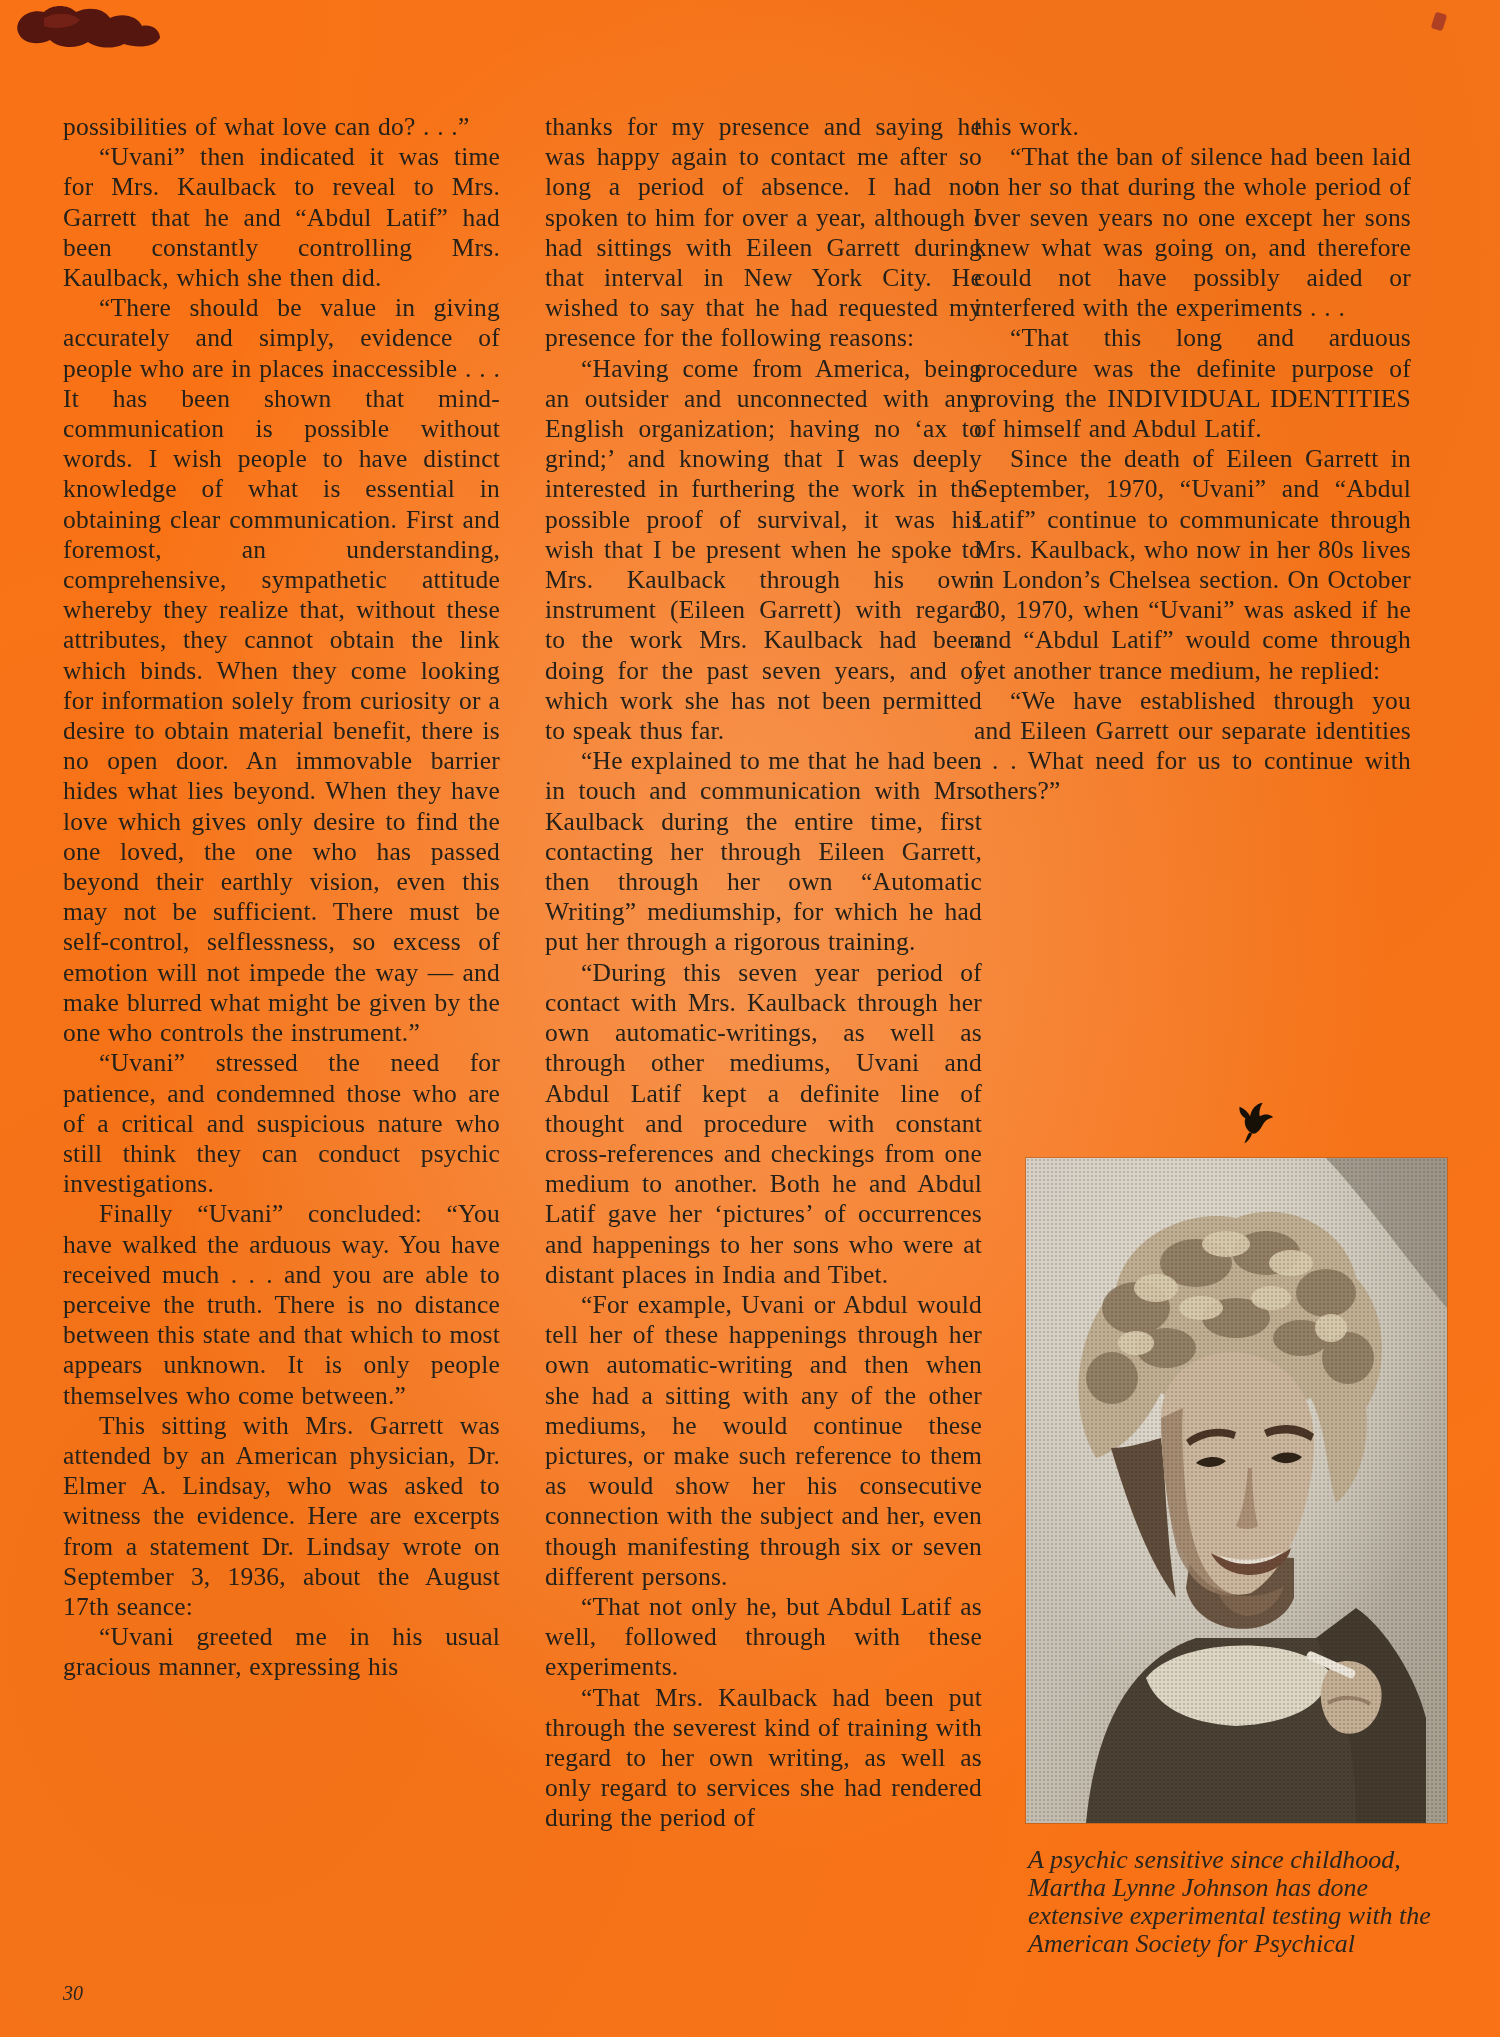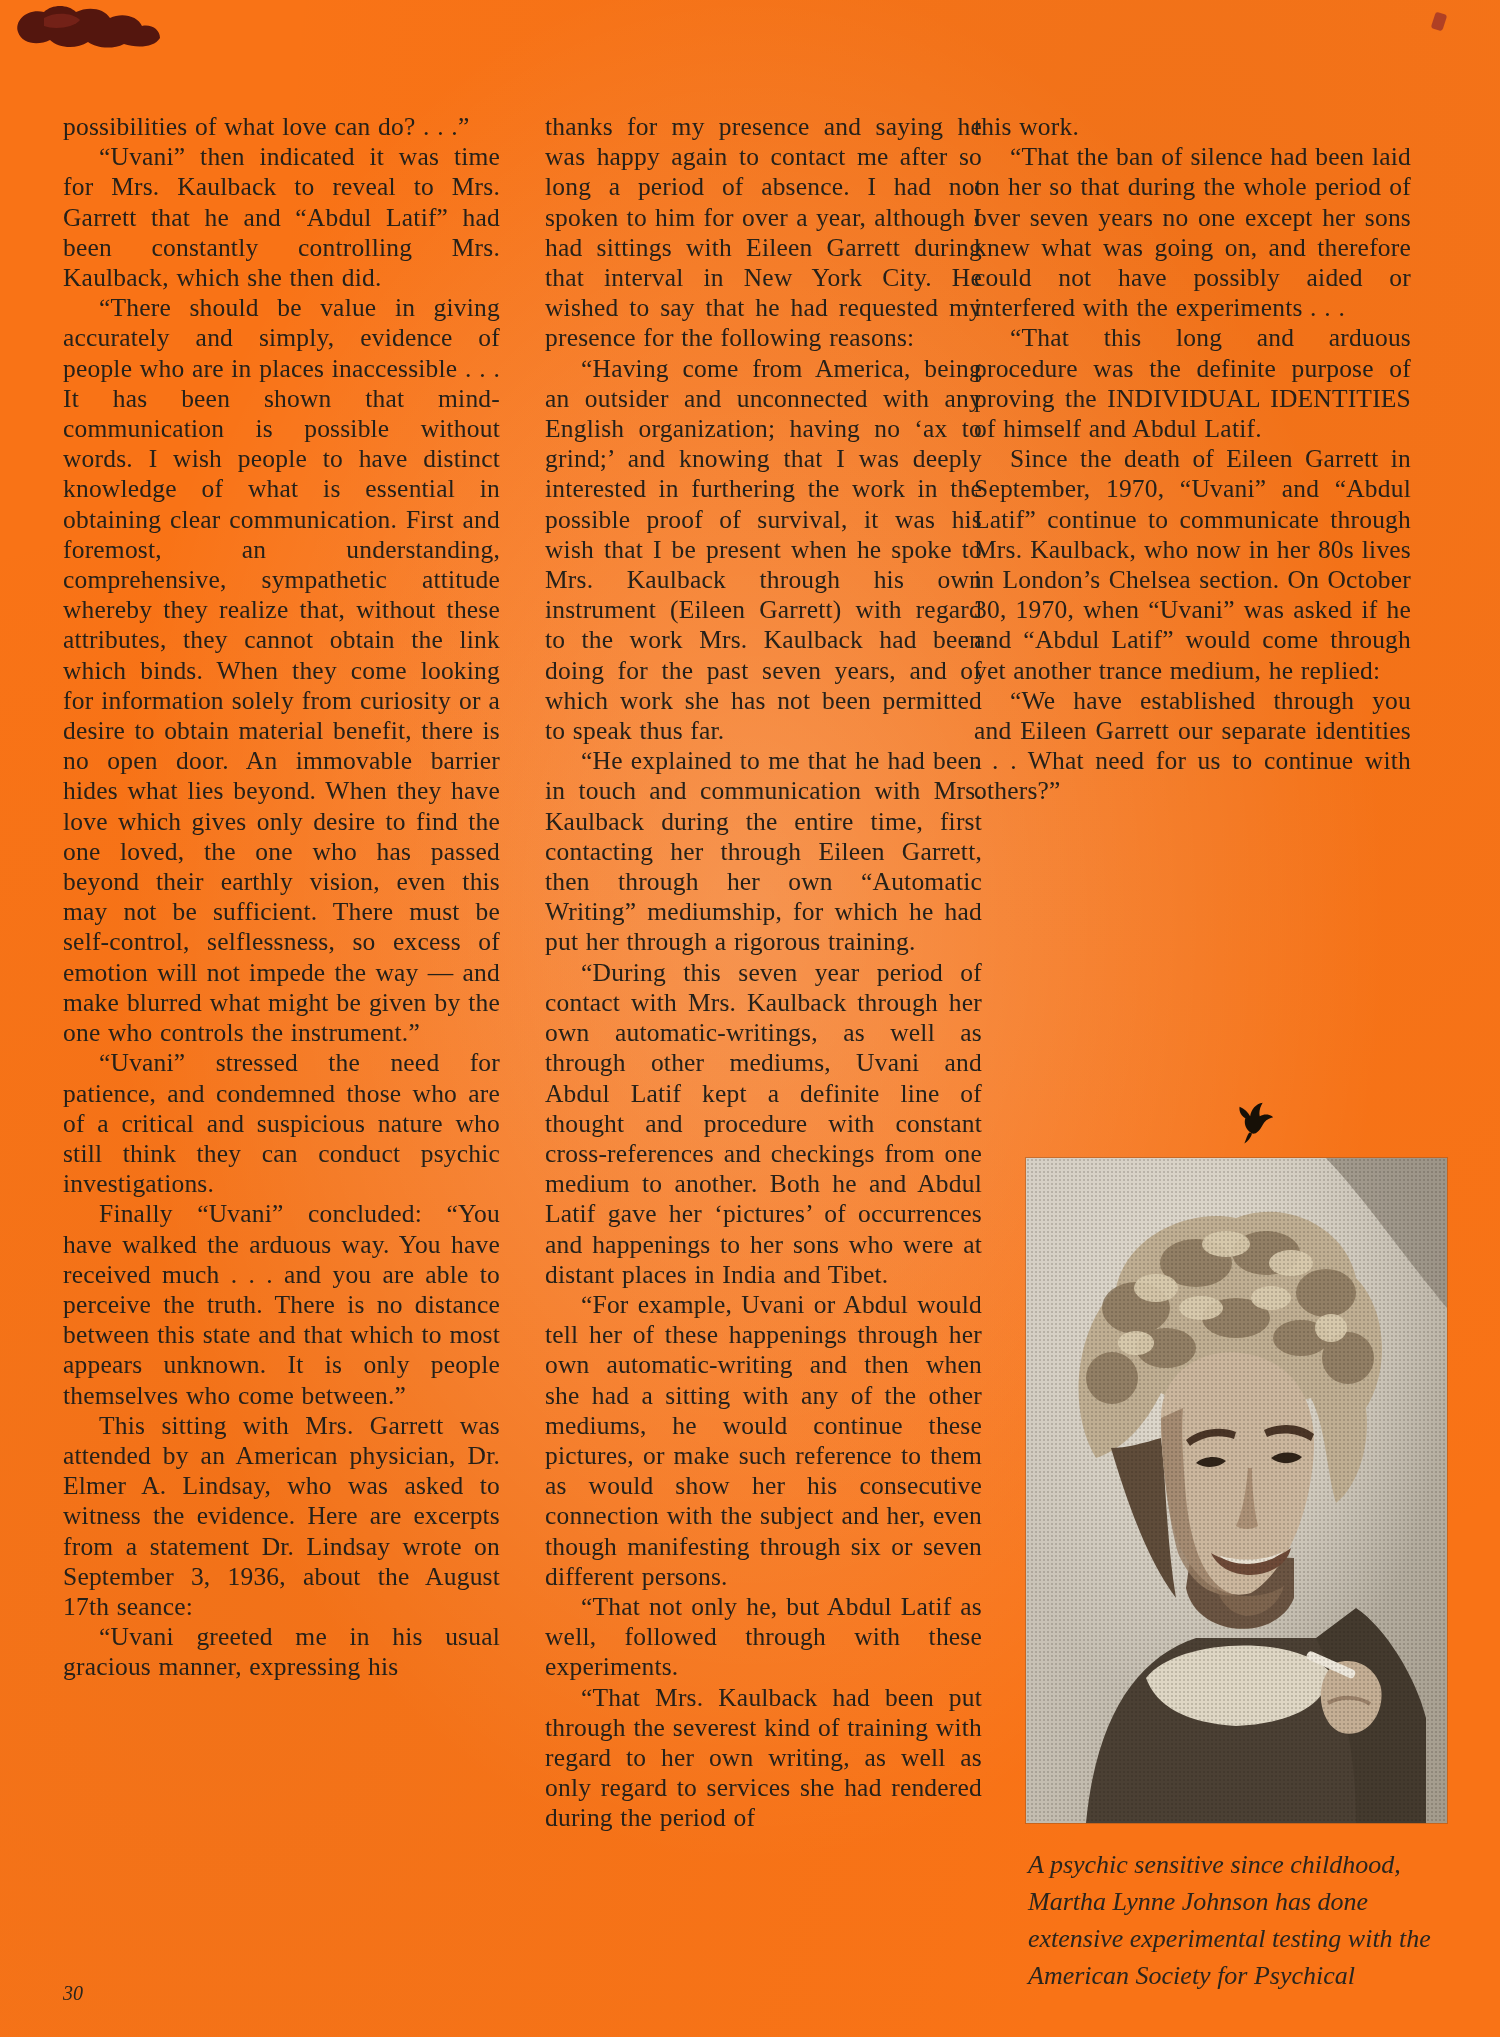--- a/index.html
+++ b/index.html
@@ -29,21 +29,21 @@
     box-shadow:0 0 0 1px rgba(60,50,40,.25);
   }
   .photo svg{display:block;width:100%;height:100%;}
   .halftone{
     position:absolute;inset:0;pointer-events:none;
     background-image:radial-gradient(rgba(25,18,10,.16) 1px, transparent 1.3px);
     background-size:4px 4px;
   }
   .caption{
     position:absolute;left:1028px;top:1846px;width:424px;
-    font-style:italic;font-size:26px;line-height:37px;color:#2a251d;
+    font-style:italic;font-size:26px;line-height:28px;color:#2a251d;
   }
   .caption p{margin:0;}
   .caption .continued{margin-top:14px;}
   .page-number{
     position:absolute;left:63px;top:1982px;
     font-style:italic;font-size:20px;color:#2a251d;
   }
   .ink-smudge{position:absolute;left:14px;top:4px;width:148px;height:46px;}
   .ink-speck{
     position:absolute;left:1433px;top:13px;width:12px;height:17px;

